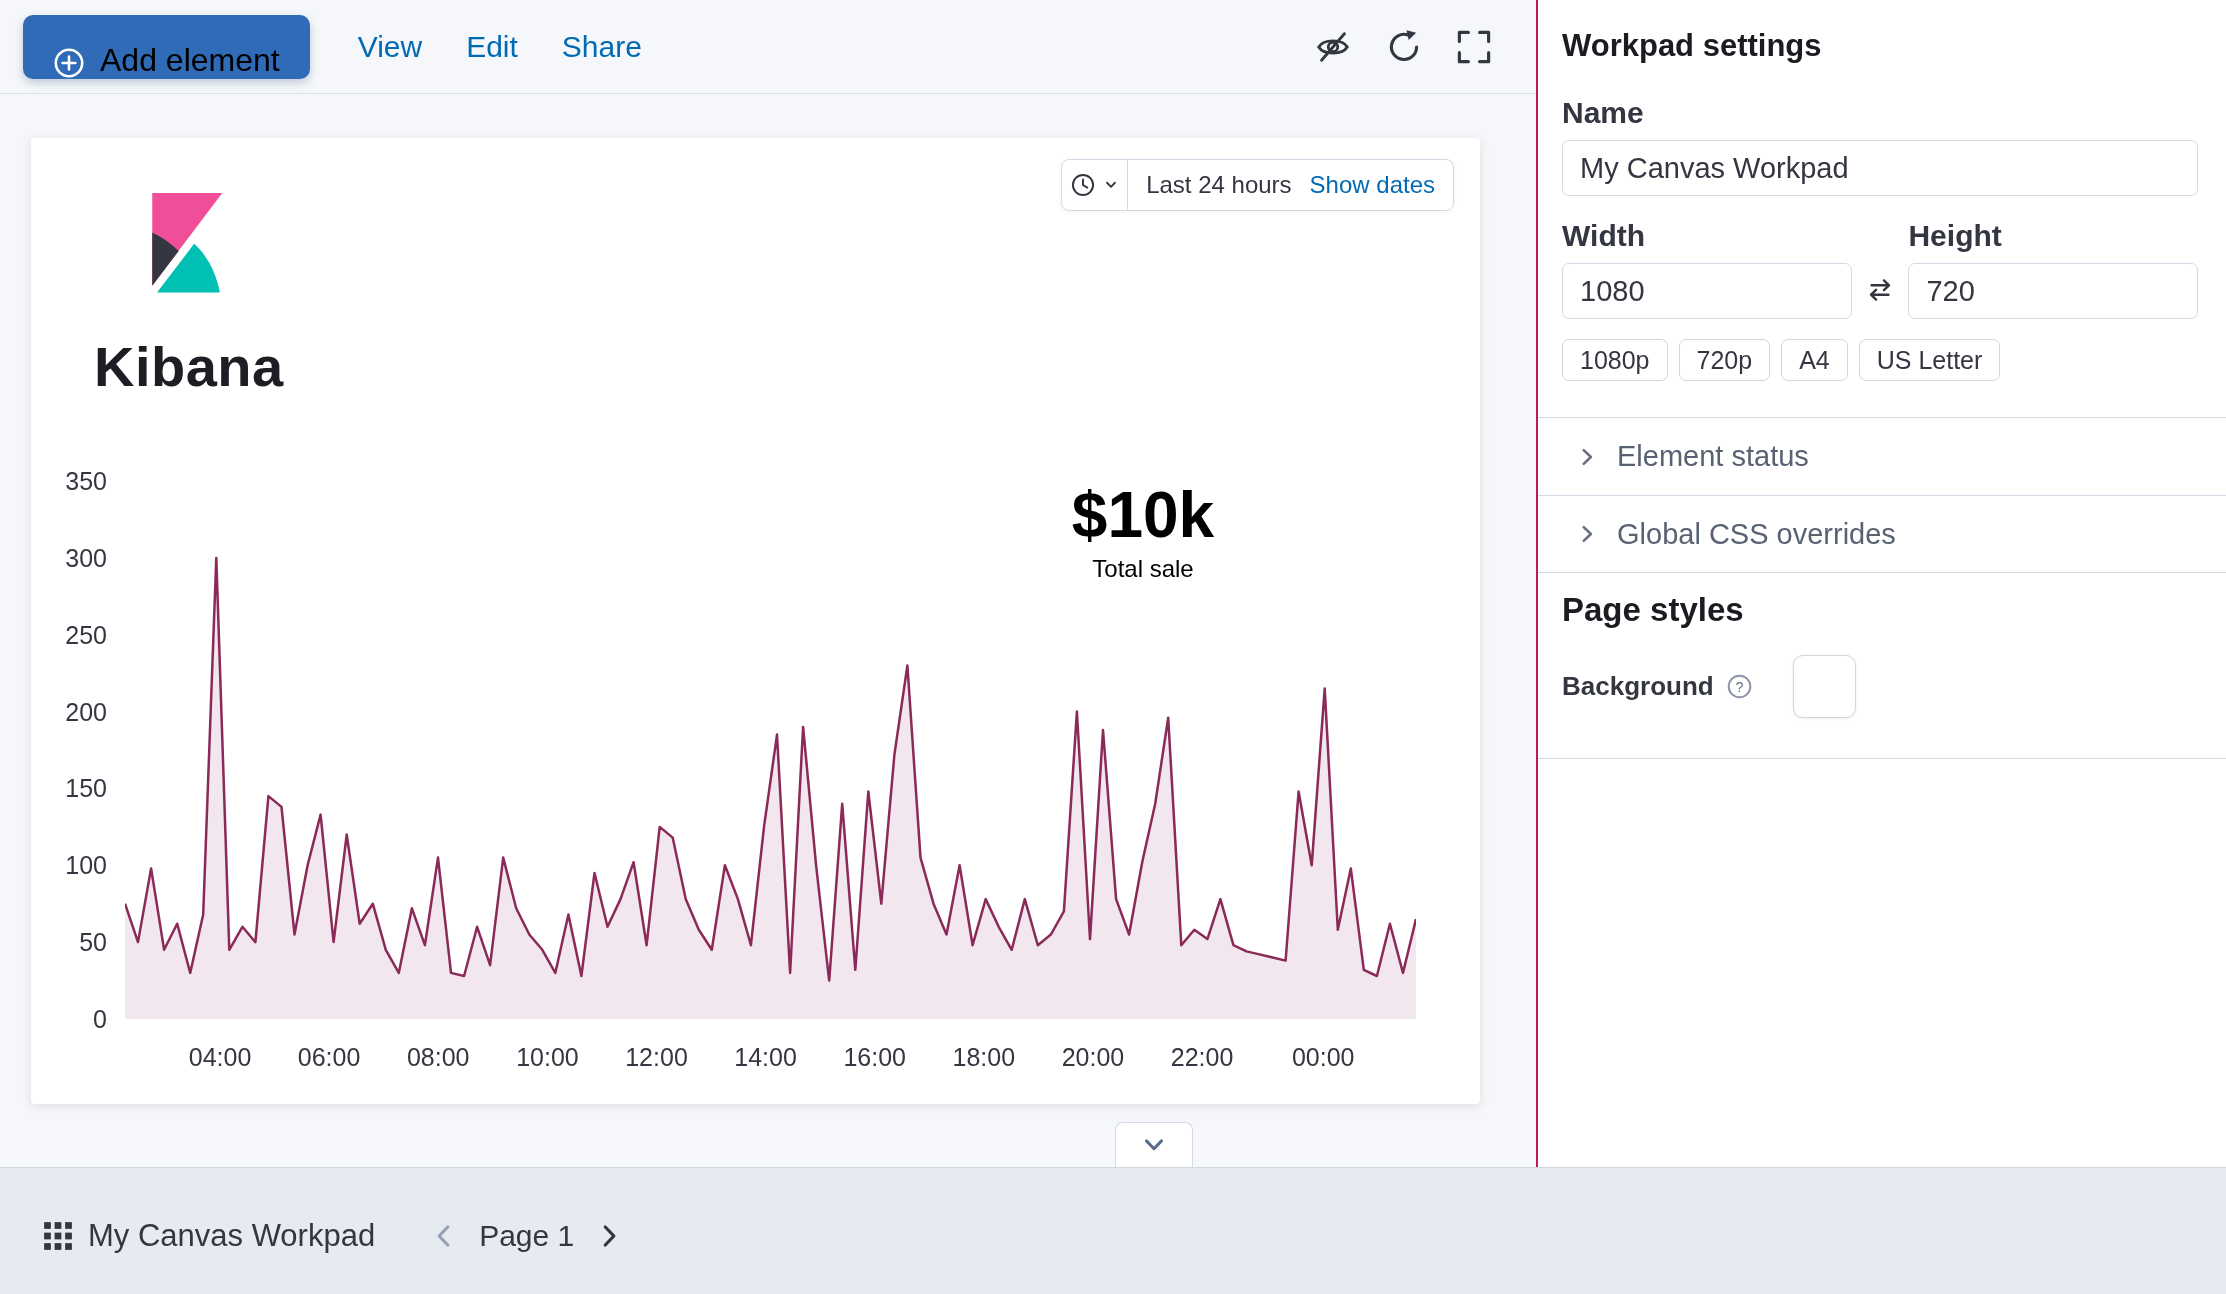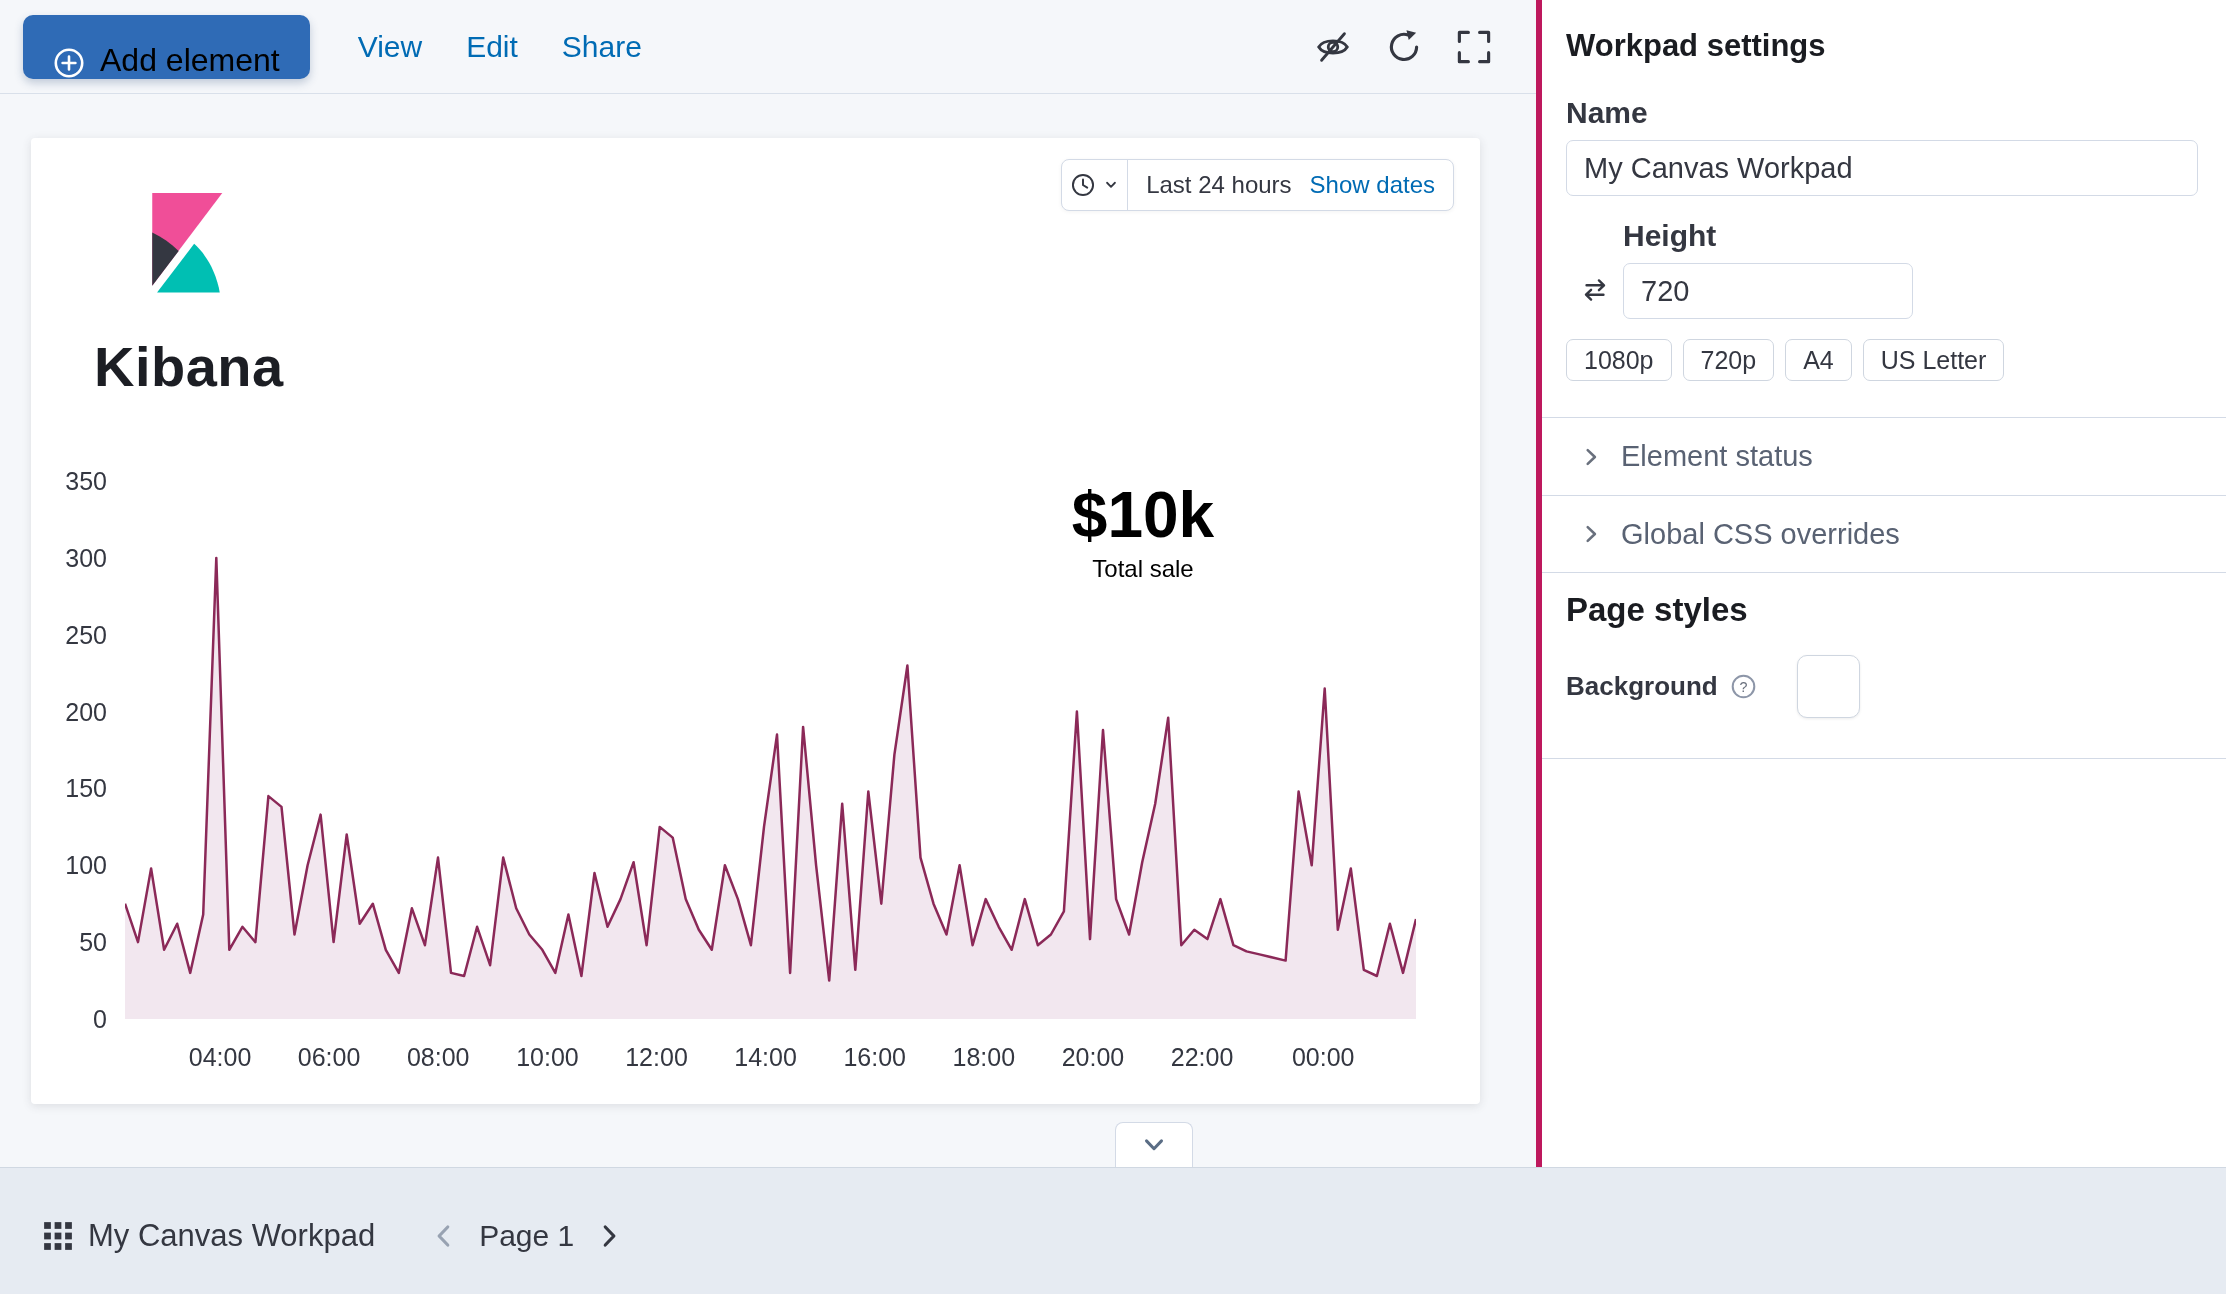--- a/index.html
+++ b/index.html
@@ -50,21 +50,21 @@
   .ytick{position:absolute;right:0;width:76px;text-align:right;font-size:25px;color:#343741;line-height:32px}
   .x-axis{position:absolute;left:94px;top:562px;width:1291px;height:40px}
   .xtick{position:absolute;transform:translateX(-50%);font-size:25px;color:#343741;white-space:nowrap}
 
   .collapse-btn{position:absolute;left:1115px;top:1028px;width:78px;height:45px;background:#fff;
     border:1px solid #d3dae6;border-bottom:none;border-radius:8px 8px 0 0;cursor:pointer;
     display:flex;align-items:center;justify-content:center}
 
   
   .sidebar{position:absolute;left:1536px;top:0;width:690px;height:1167px;background:#fff;
-    border-left:6px solid #be185d;padding:0 28px 16px 24px}
+    border-left:2px solid #be185d;padding:0 28px 16px 24px}
   .sb-title{font-size:31px;font-weight:600;color:#1a1c21;margin-top:28px}
   .field-label{display:block;font-size:30px;font-weight:600;color:#343741;margin-bottom:10px}
   .text-input{width:100%;height:56px;border:1px solid #d3dae6;border-radius:7px;background:#fff;
     font-size:29px;color:#343741;padding:0 17px;font-family:inherit;outline:none}
   .name-block{margin-top:32px}
   .dim-row{margin-top:23px;display:flex;align-items:flex-end}
   .dim-col{width:290px}
   .dim-mid{width:57px;display:flex;align-items:center;justify-content:center;padding-bottom:14px}
   .presets{margin-top:20px;display:flex;gap:11px}
   .preset-btn{height:42px;padding:0 17px;background:#fff;border:1px solid #cfd6e0;border-radius:7px;
@@ -220,20 +220,24 @@
 
 <aside class="sidebar">
   <h2 class="sb-title">Workpad settings</h2>
 
   <div class="name-block">
     <label class="field-label">Name</label>
     <input class="text-input" type="text" value="My Canvas Workpad" style="">
   </div>
 
   <div class="dim-row">
+    <div class="dim-col">
+      <label class="field-label">Width</label>
+      <input class="text-input" type="text" value="1080" style="">
+    </div>
     <div class="dim-mid">
       <svg width="30" height="30" viewBox="0 0 16 16">
           <path d="M3.5 5.5 H12.6 M10.1 2.9 L12.8 5.5 L10.1 8.1" fill="none" stroke="#343741" stroke-width="1.3" stroke-linecap="round" stroke-linejoin="round"></path>
           <path d="M12.5 10.5 H3.4 M5.9 7.9 L3.2 10.5 L5.9 13.1" fill="none" stroke="#343741" stroke-width="1.3" stroke-linecap="round" stroke-linejoin="round"></path>
         </svg>
     </div>
     <div class="dim-col">
       <label class="field-label">Height</label>
       <input class="text-input" type="text" value="720" style="">
     </div>

